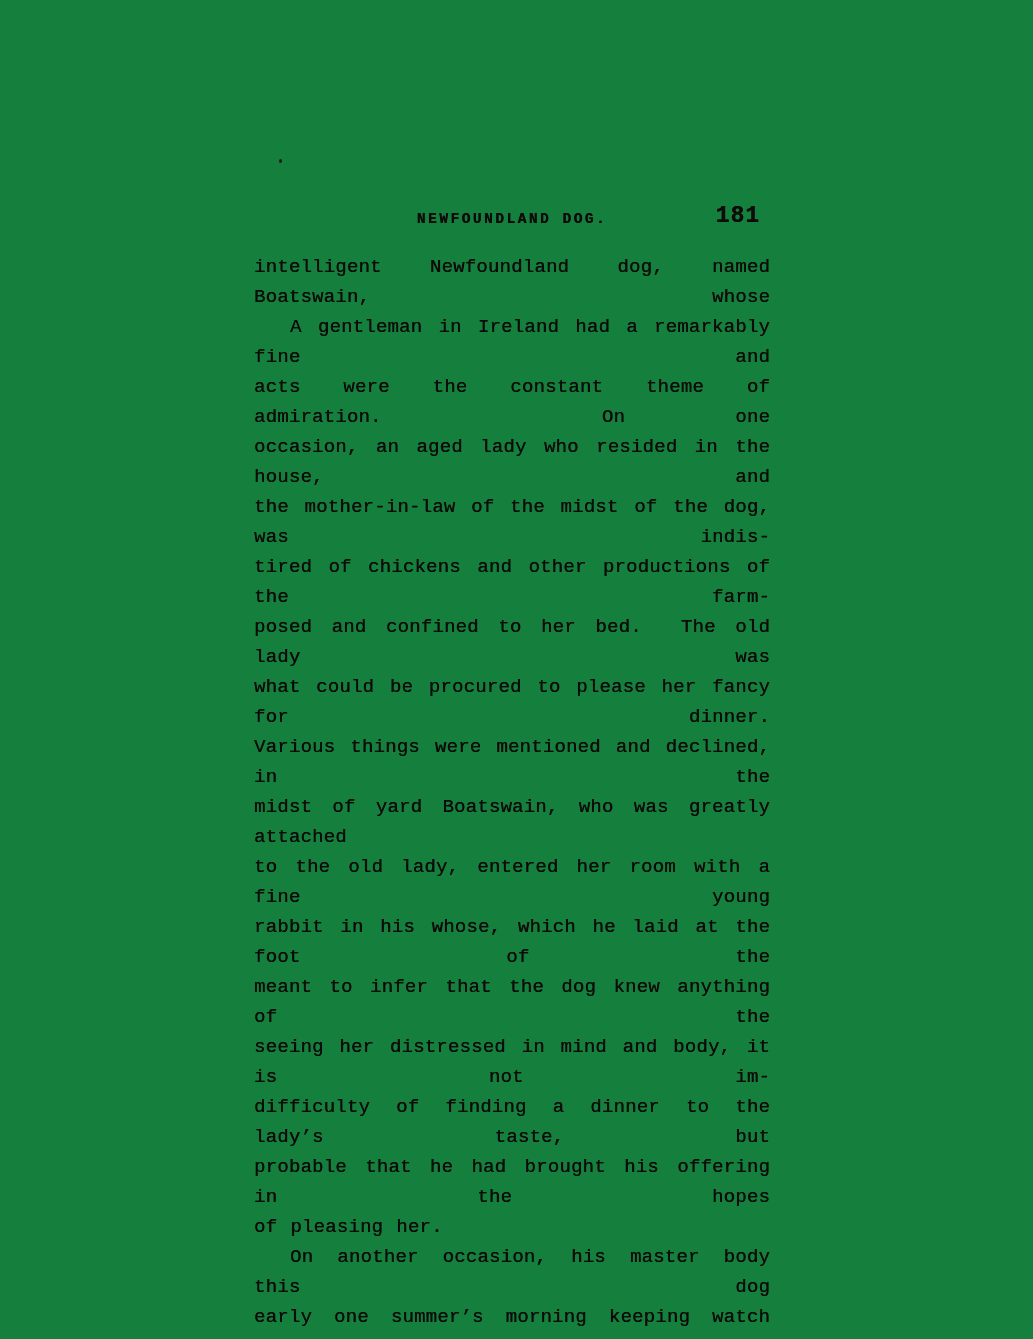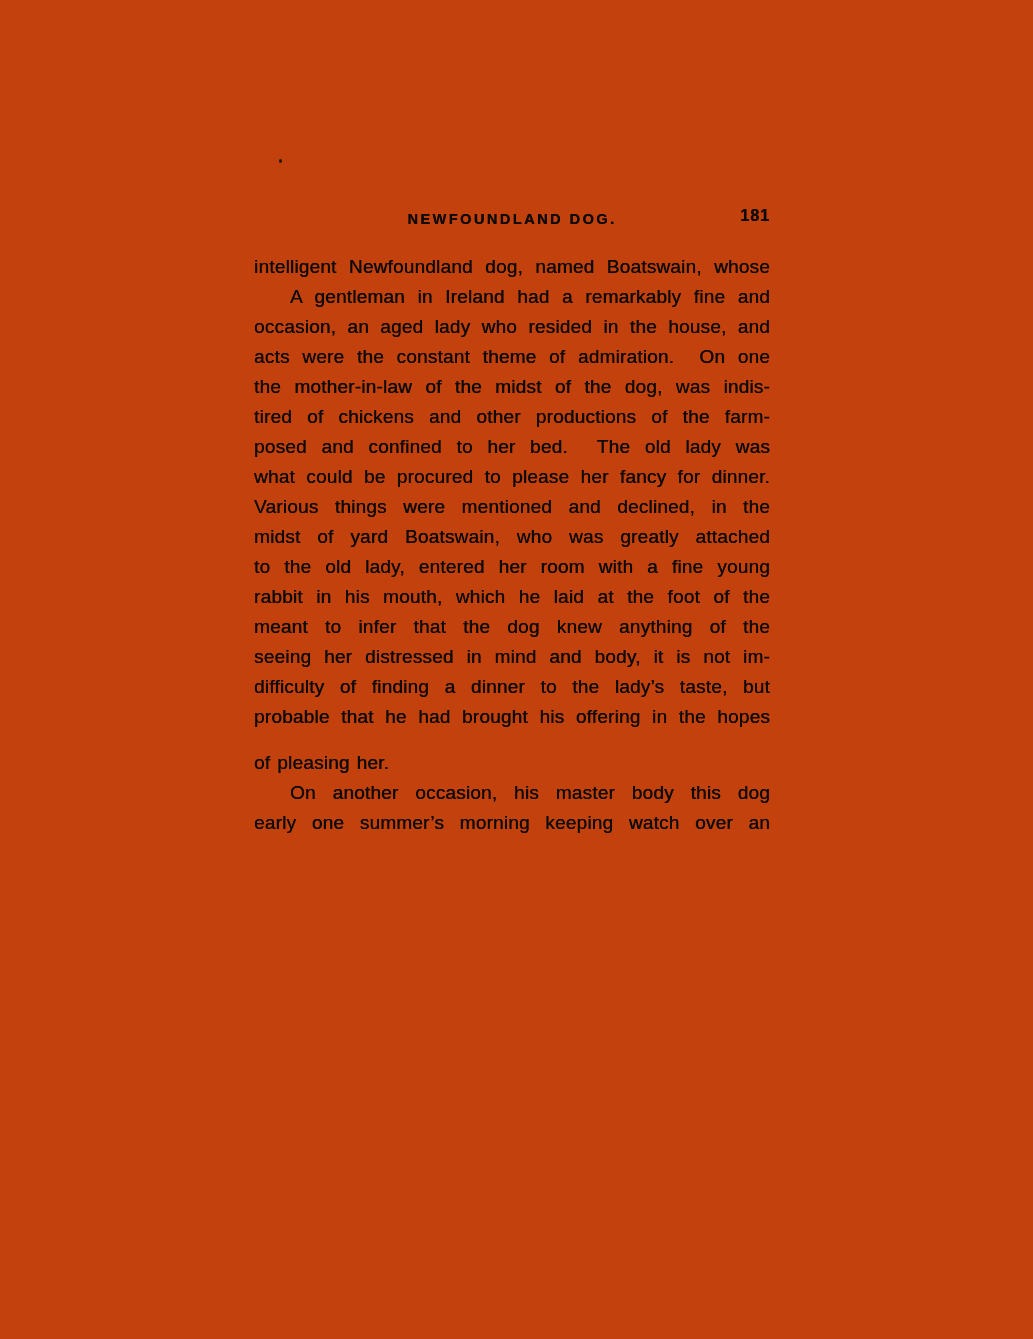--- a/index.html
+++ b/index.html
@@ -9,44 +9,44 @@
   }
   body {
     width: 1033px;
     height: 1339px;
     position: relative;
     overflow: hidden;
   }
   .sheet {
     position: absolute;
     inset: 0;
-    background: #c2410c;
-    font-family: Liberation Sans, sans-serif;
+    background: #15803d;
+    font-family: Liberation Mono, monospace;
     color: #0e0c0a;
   }
   .header {
     position: absolute;
     left: 254px;
     top: 206px;
     width: 516px;
     height: 32px;
   }
   .running-title {
     text-align: center;
     font-size: 14.5px;
     font-weight: 700;
     letter-spacing: 2.5px;
     line-height: 26px;
     text-shadow: 0.3px 0 0 currentColor;
   }
   .page-number {
     position: absolute;
-    right: 0;
+    right: 10px;
     top: -3px;
-    font-size: 16px;
+    font-size: 23px;
     font-weight: 700;
     letter-spacing: 1px;
     line-height: 26px;
     text-shadow: 0.3px 0 0 currentColor;
   }
   .body-text {
     position: absolute;
     left: 254px;
     top: 252px;
     width: 516px;
@@ -58,21 +58,20 @@
   }
   .line {
     text-align: justify;
     text-align-last: justify;
   }
   .line.indent {
     text-indent: 36px;
   }
   .line.no-stretch {
     text-align-last: left;
-    margin-top: 16px;
   }
   .speck {
     position: absolute;
     left: 279px;
     top: 159px;
     width: 3px;
     height: 4px;
     background: #1c1916;
     border-radius: 50%;
   }
@@ -84,30 +83,30 @@
   <div class="speck"></div>
 
   <div class="header">
     <div class="running-title">NEWFOUNDLAND DOG.</div>
     <div class="page-number">181</div>
   </div>
 
   <div class="body-text" id="body-text">
       <div class="line">intelligent Newfoundland dog, named Boatswain, whose</div>
       <div class="line indent">A gentleman in Ireland had a remarkably fine and</div>
+      <div class="line">acts were the constant theme of admiration.&nbsp; On one</div>
       <div class="line">occasion, an aged lady who resided in the house, and</div>
-      <div class="line">acts were the constant theme of admiration.&nbsp; On one</div>
       <div class="line">the mother-in-law of the midst of the dog, was indis-</div>
       <div class="line">tired of chickens and other productions of the farm-</div>
       <div class="line">posed and confined to her bed.&nbsp; The old lady was</div>
       <div class="line">what could be procured to please her fancy for dinner.</div>
       <div class="line">Various things were mentioned and declined, in the</div>
       <div class="line">midst of yard Boatswain, who was greatly attached</div>
       <div class="line">to the old lady, entered her room with a fine young</div>
-      <div class="line">rabbit in his mouth, which he laid at the foot of the</div>
+      <div class="line">rabbit in his whose, which he laid at the foot of the</div>
       <div class="line">meant to infer that the dog knew anything of the</div>
       <div class="line">seeing her distressed in mind and body, it is not im-</div>
       <div class="line">difficulty of finding a dinner to the lady’s taste, but</div>
       <div class="line">probable that he had brought his offering in the hopes</div>
       <div class="line no-stretch">of pleasing her.</div>
       <div class="line indent">On another occasion, his master body this dog</div>
       <div class="line">early one summer’s morning keeping watch over an</div>
     </div>
 </div>
 

